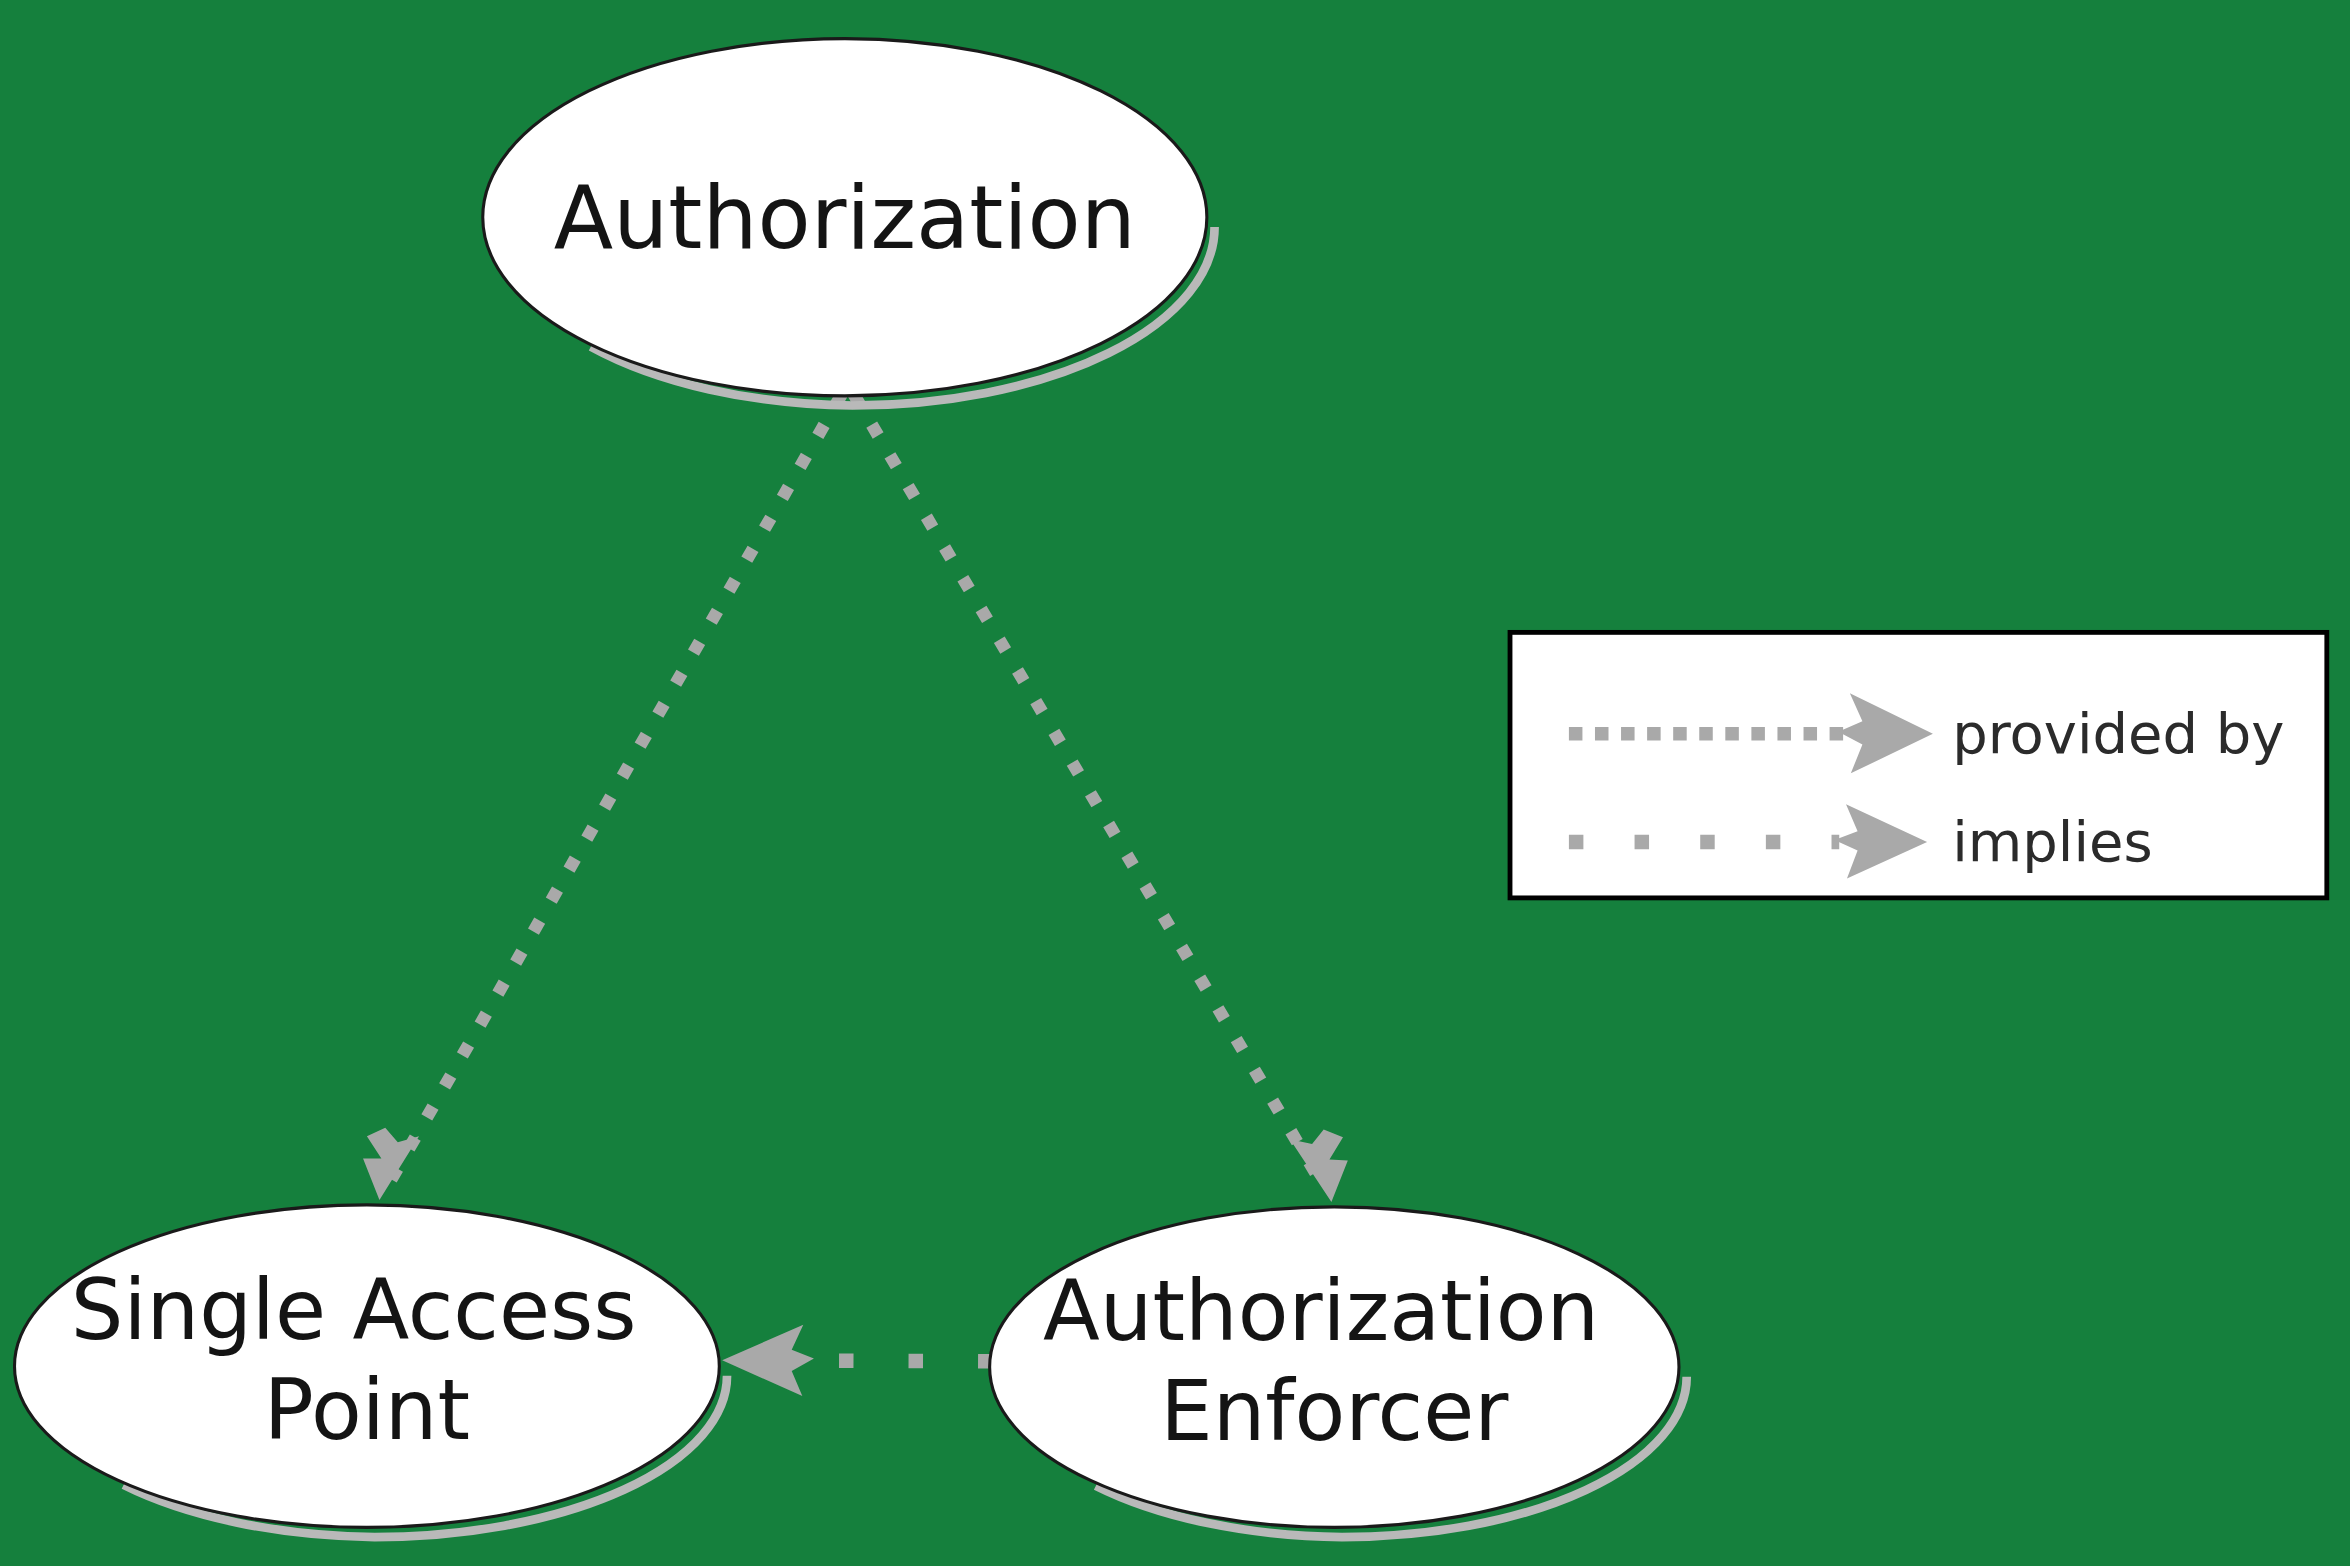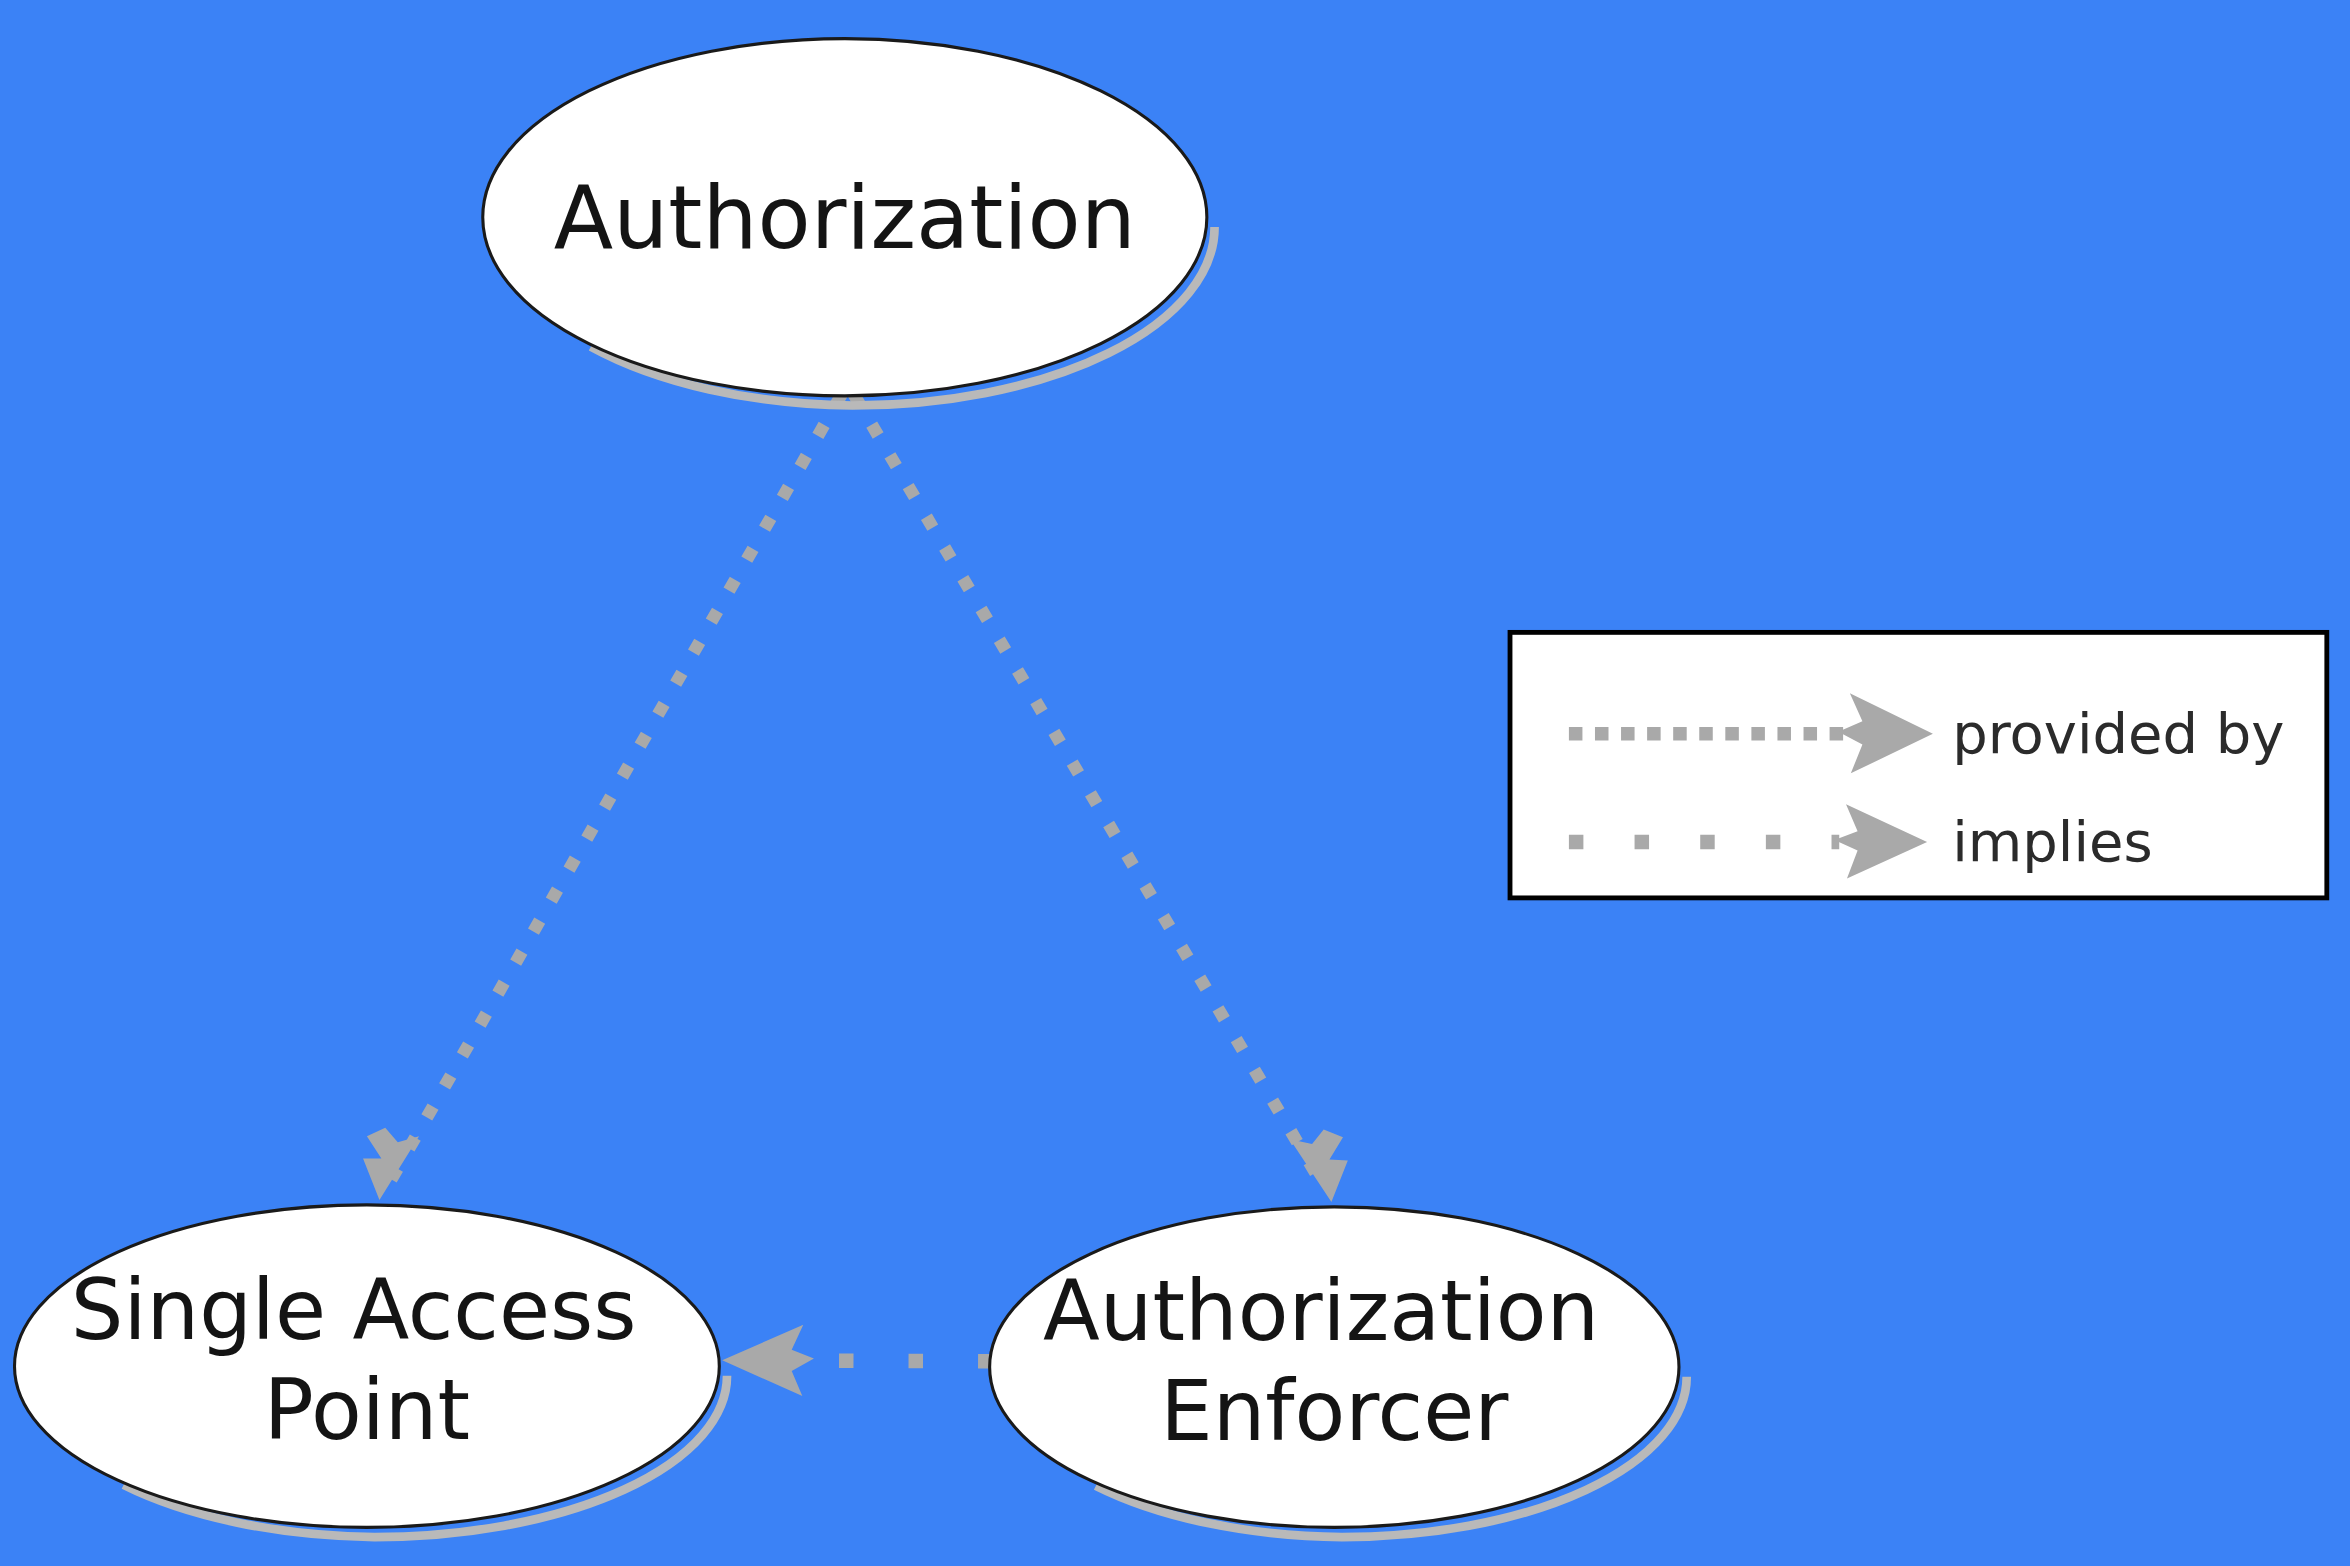--- a/index.html
+++ b/index.html
@@ -8,21 +8,21 @@
     padding: 0;
     background: #ffffff;
   }
   body {
     font-family: "DejaVu Sans", sans-serif;
   }
   #stage {
     position: relative;
     width: 2350px;
     height: 1566px;
-    background: #3b82f6;
+    background: #15803d;
     overflow: hidden;
   }
   #diagram-svg {
     position: absolute;
     top: 0;
     left: 0;
     width: 2350px;
     height: 1566px;
     display: block;
   }

